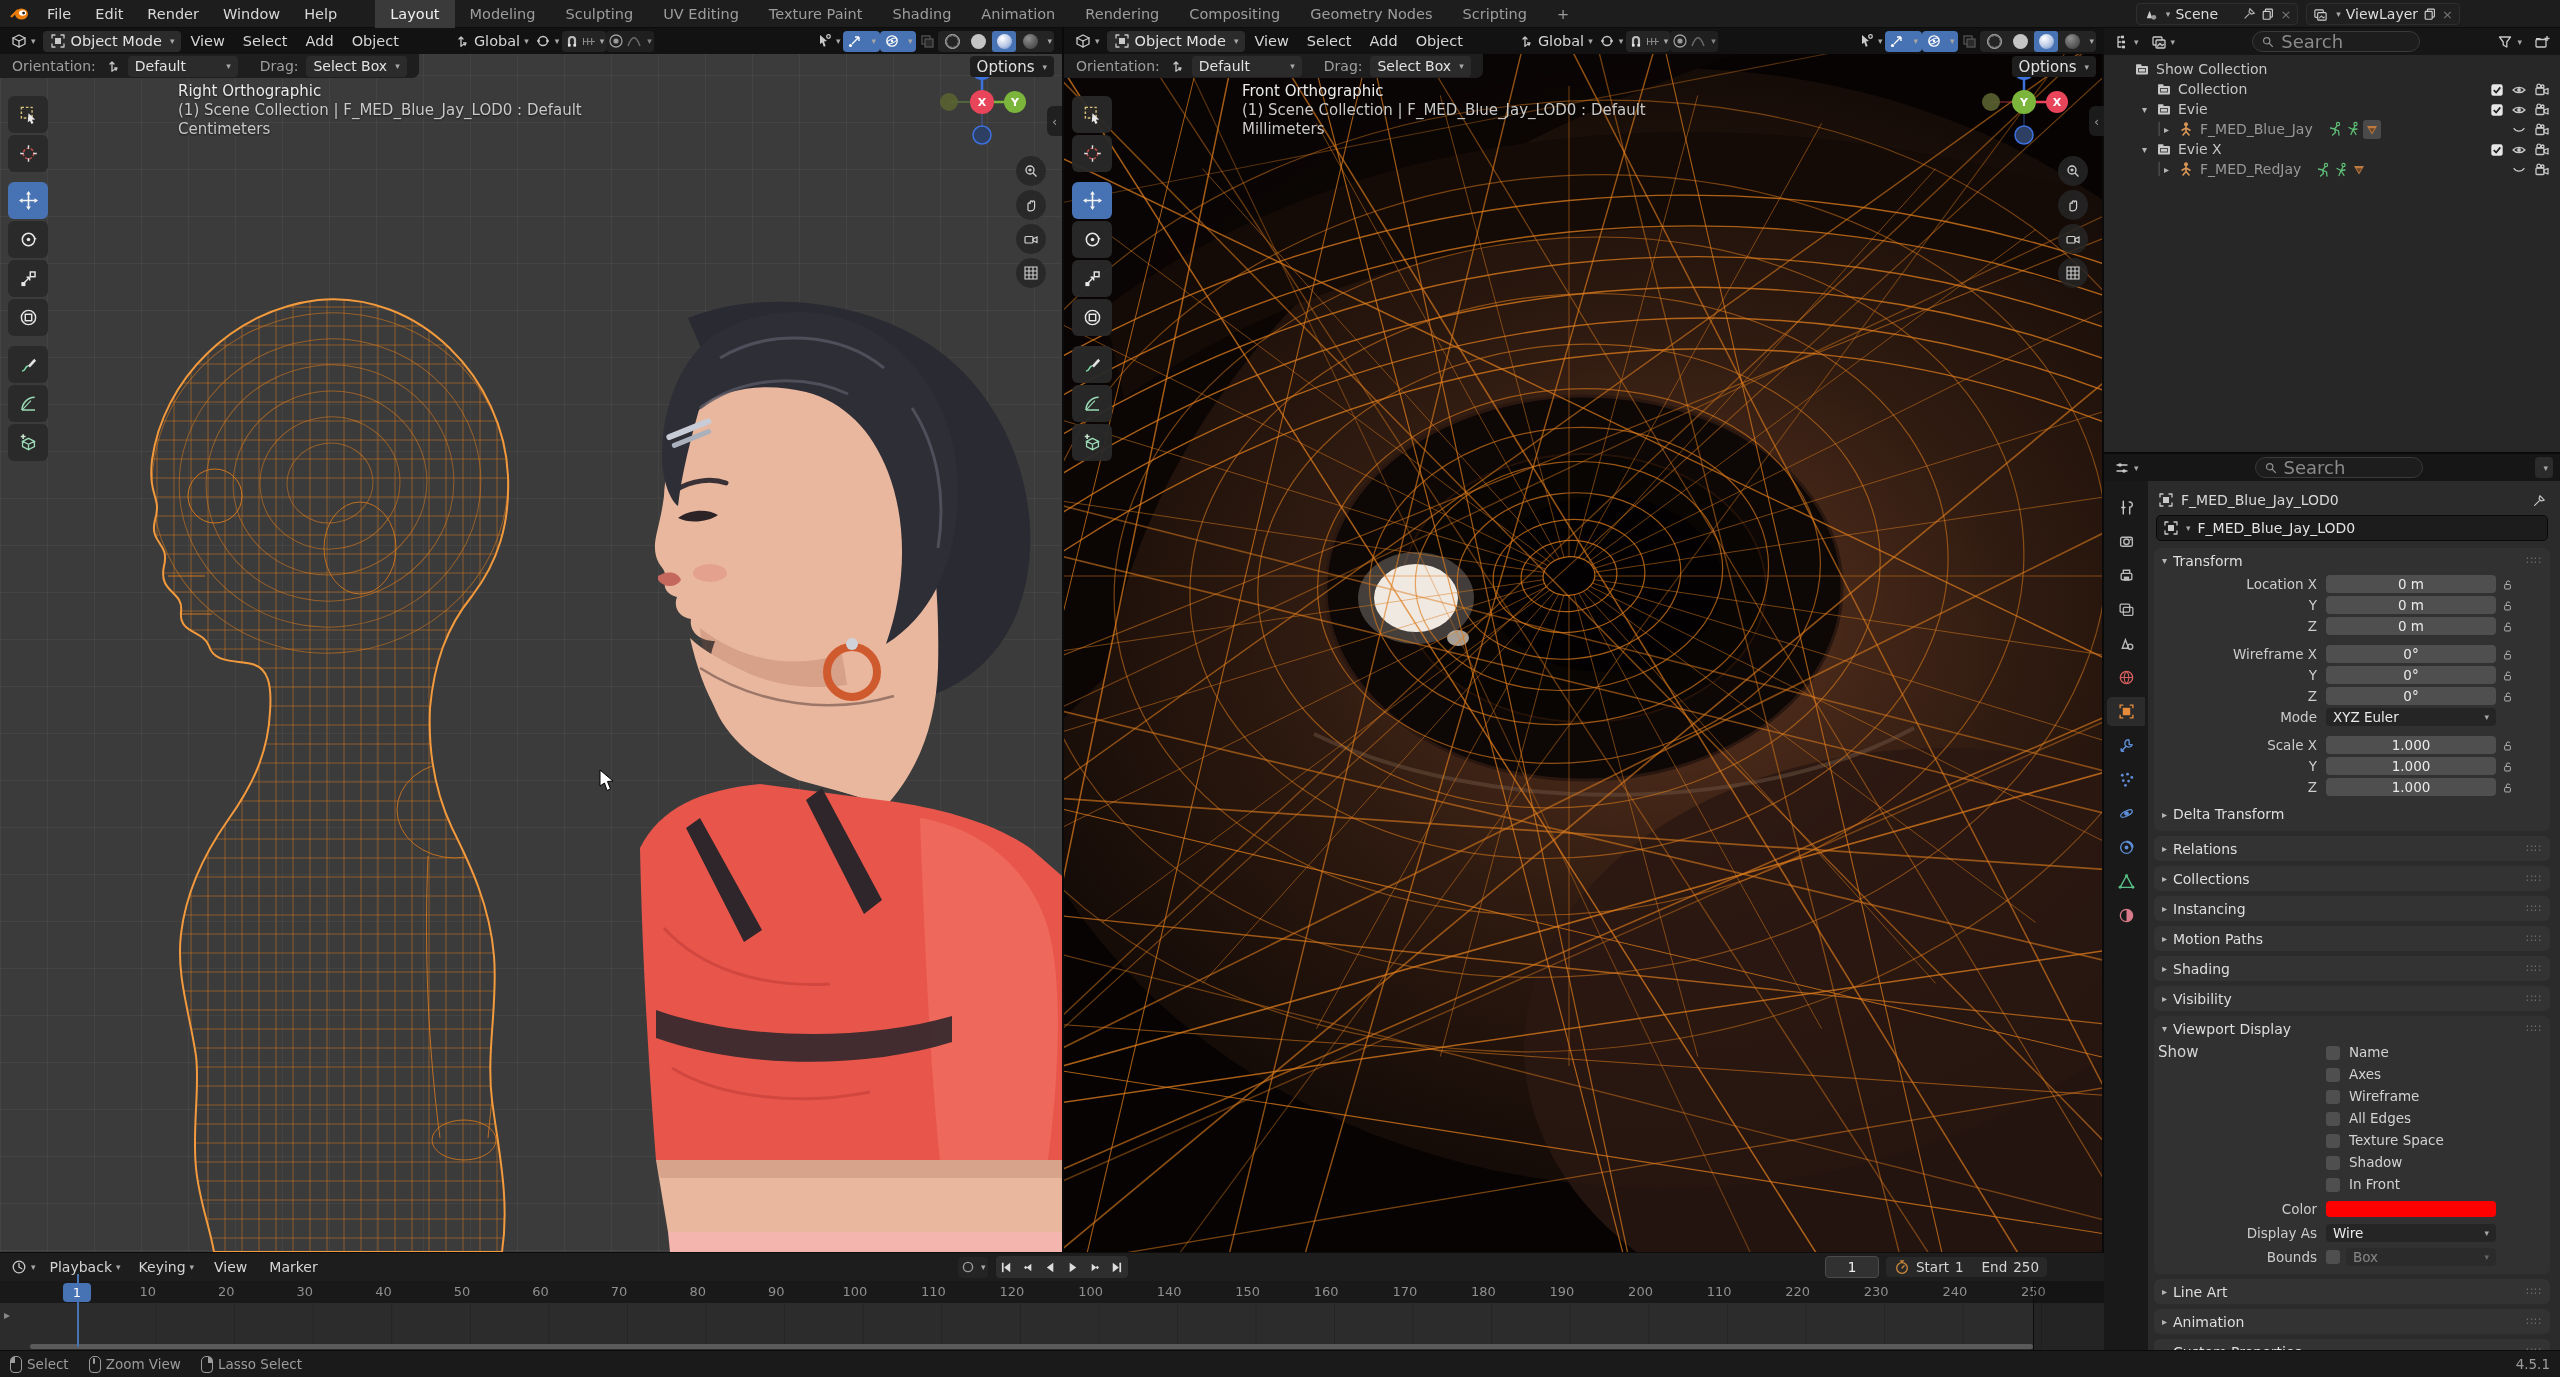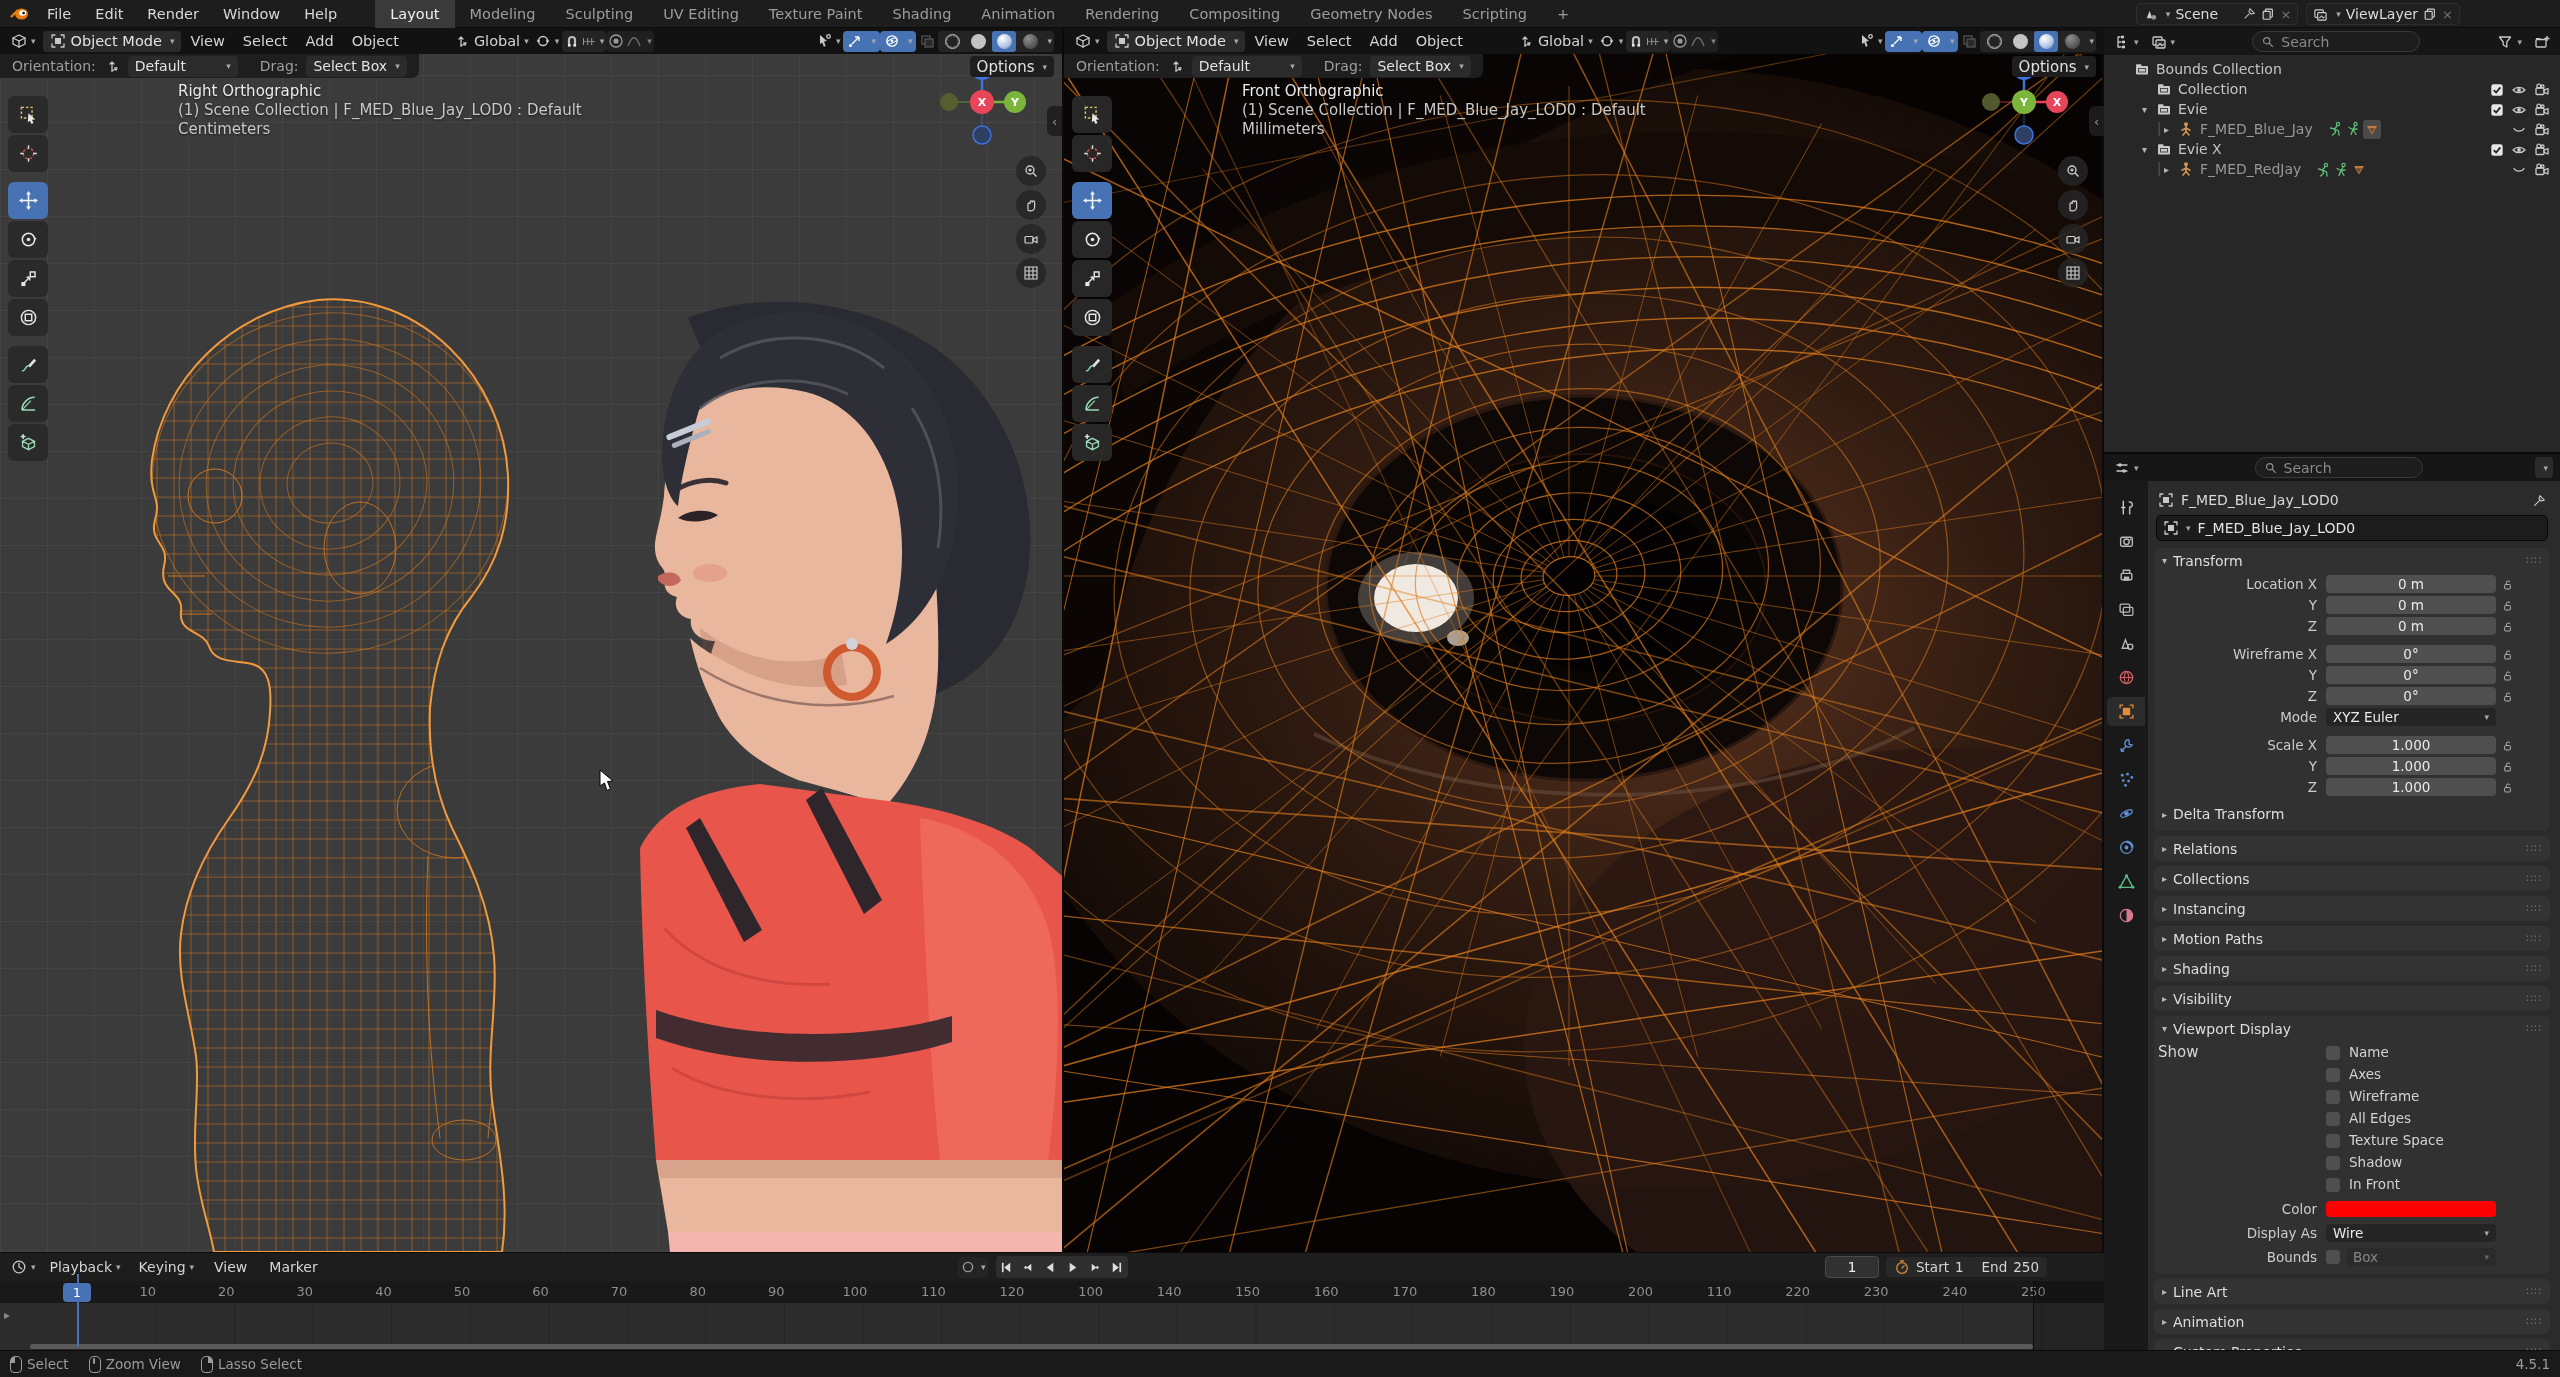--- a/index.html
+++ b/index.html
@@ -60,21 +60,21 @@
   .navcol{position:absolute;display:flex;flex-direction:column;gap:4px;z-index:3;}
   .navbtn{width:30px;height:30px;border-radius:50%;background:rgba(38,38,38,.85);display:flex;align-items:center;justify-content:center;}
   .collapse-tab{position:absolute;right:0;top:78px;width:15px;height:30px;background:rgba(30,30,30,.9);
                 border-radius:6px 0 0 6px;color:#9a9a9a;display:flex;align-items:center;justify-content:center;z-index:3;font-size:13px;}
   .gizmo{position:absolute;z-index:3;}
   
   #right-col{position:absolute;left:2104px;top:28px;width:456px;height:1322px;background:#272727;}
   #outliner{position:absolute;left:0;top:0;width:456px;height:424px;background:#272727;overflow:hidden;}
   .ed-header{height:27px;background:#161616;display:flex;align-items:center;padding:0 7px;gap:6px;box-sizing:border-box;}
   .search{flex:0 0 auto;display:flex;align-items:center;background:#1d1d1d;border:1px solid #3a3a3a;
-          border-radius:11px;height:19px;padding:0 8px;gap:6px;color:#8a8a8a;font-size:14px;}
+          border-radius:11px;height:19px;padding:0 8px;gap:6px;color:#8a8a8a;font-size:18px;}
   .ol-row{display:flex;align-items:center;height:20px;font-size:14px;color:#c6c6c6;padding-right:10px;}
   .ol-row .lbl{margin-left:6px;}
   .ol-row .dim{color:#989898;}
   .ol-spacer{flex:1;}
   .ol-right{display:flex;align-items:center;gap:7px;}
   .guide{color:#5c5c5c;font-size:12px;width:10px;text-align:center;}
   #properties{position:absolute;left:0;top:426px;width:456px;height:896px;background:#2b2b2b;overflow:hidden;}
   #prop-tabs{position:absolute;left:0;top:27px;bottom:0;width:44px;background:#191919;display:flex;
              flex-direction:column;align-items:center;padding-top:12px;gap:5px;}
   .ptab{width:38px;height:29px;display:flex;align-items:center;justify-content:center;border-radius:5px 0 0 5px;}
@@ -1039,21 +1039,21 @@
             <span style="width:16px;display:inline-flex;justify-content:flex-end"></span>
             <span style="width:14px"></span>
             <span class="icon">
               <svg width="16" height="16" viewBox="0 0 16 16">
                 <rect x="2" y="5" width="12" height="8.5" rx="1" fill="#c9c9c9"></rect>
                 <rect x="2" y="3.2" width="5.5" height="2.4" rx="0.8" fill="#c9c9c9"></rect>
                 <rect x="4" y="7" width="8" height="4.5" fill="#4a4a4a"></rect>
                 <rect x="5" y="8" width="6" height="2.5" fill="#c9c9c9"></rect>
               </svg>
             </span>
-          <span class="lbl">Bounds Collection</span>
+          <span class="lbl">Show Collection</span>
           <span class="ol-spacer"></span>
             <span class="ol-right"></span>
           </div>
           <div class="ol-row">
             <span style="width:38px;display:inline-flex;justify-content:flex-end"></span>
             <span style="width:14px"></span>
             <span class="icon">
               <svg width="16" height="16" viewBox="0 0 16 16">
                 <rect x="2" y="5" width="12" height="8.5" rx="1" fill="#c9c9c9"></rect>
                 <rect x="2" y="3.2" width="5.5" height="2.4" rx="0.8" fill="#c9c9c9"></rect>

